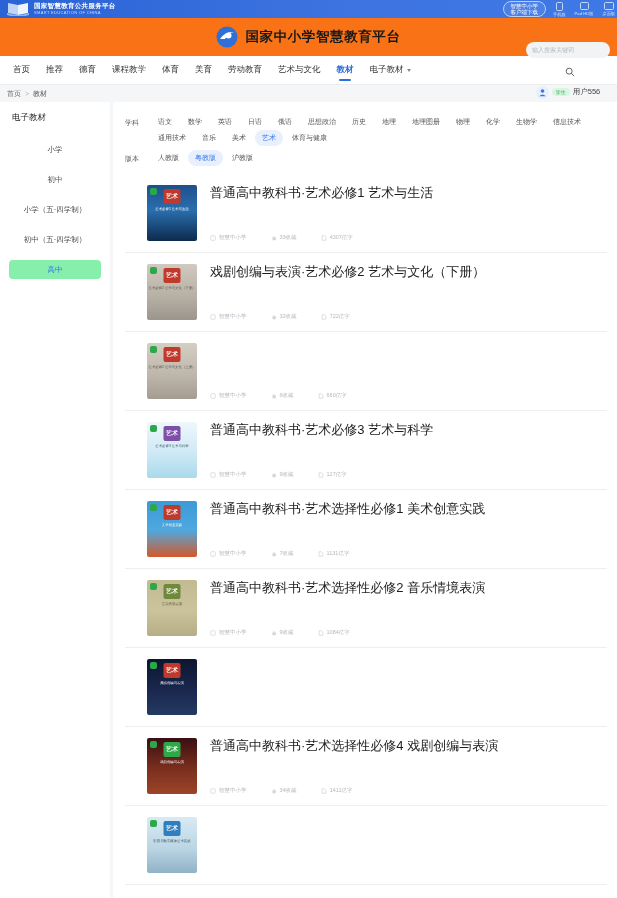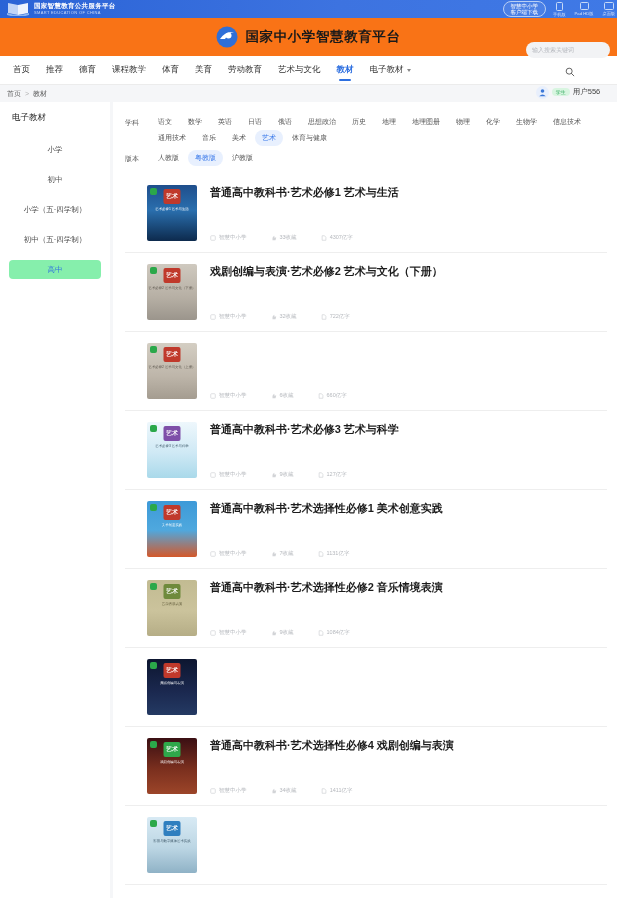--- a/index.html
+++ b/index.html
@@ -147,21 +147,21 @@
   }
   .cover .cv-dot {
     position: absolute; top: 3px; left: 3px; width: 7px; height: 7px;
     border-radius: 2px; background: #2ba84a;
   }
   .cover .cv-sub {
     position: absolute; top: 22px; left: 0; right: 0; text-align: center;
     font-size: 3.4px; color: #fff;
   }
   .book-info { flex: 1; display: flex; flex-direction: column; min-height: 56px; }
-  .book-title { font-size: 11px; color: #1c1c1c; font-weight: bold; line-height: 1.3; }
+  .book-title { font-size: 13px; color: #1c1c1c; font-weight: normal; line-height: 1.3; }
   .book-meta { margin-top: auto; display: flex; align-items: center; gap: 24px; }
   .meta-item { display: flex; align-items: center; gap: 3px; font-size: 5.5px; color: #b5b8bd; white-space: nowrap; }
   .meta-ico { width: 6px; height: 6px; flex: none; opacity: .6; }
 </style>
 </head>
 <body>
 
 <div class="gov-bar">
   <div class="gov-logo">
     <span class="gov-emblem">

